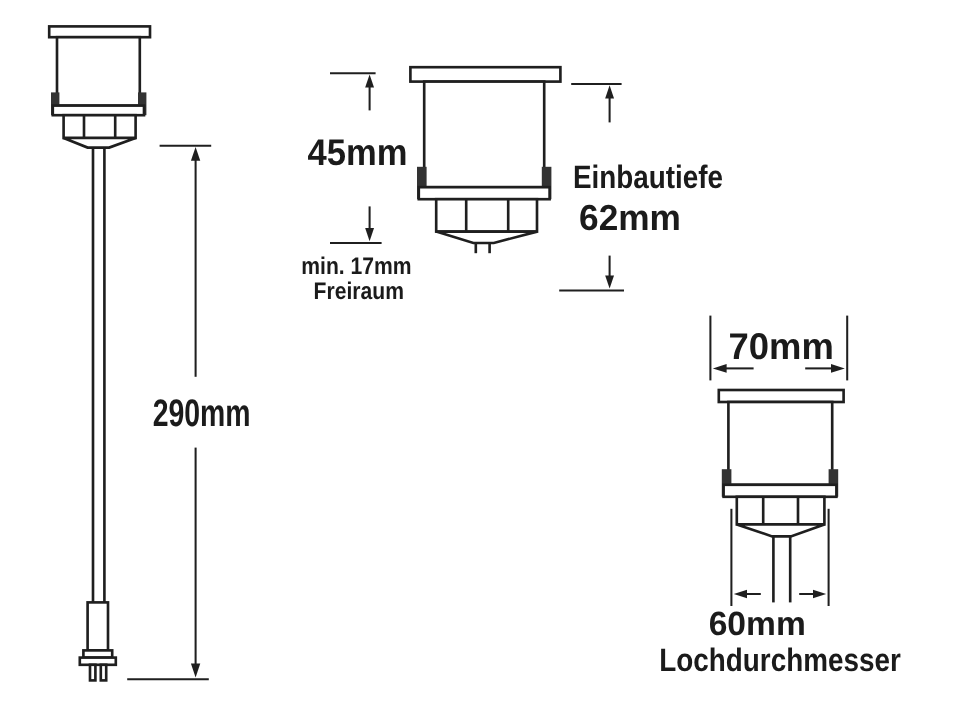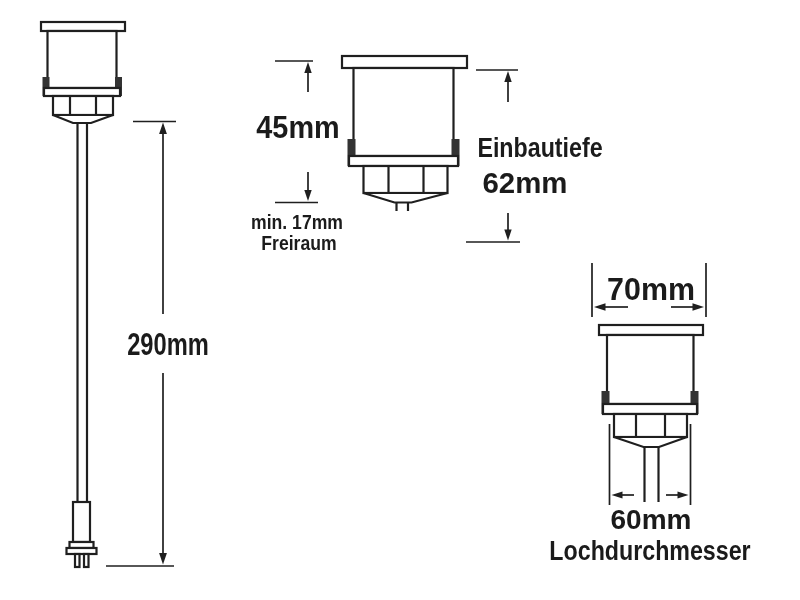--- a/index.html
+++ b/index.html
@@ -36,21 +36,21 @@
     line-height: 1;
     font-family: "Liberation Sans", sans-serif;
   }
   #lbl-290    { left: 168px; top: 344px; font-size: 32px; transform: translate(-50%,-50%) scaleX(0.74); }
   #lbl-45     { left: 298px; top: 127px; font-size: 31px; transform: translate(-50%,-50%) scaleX(0.93); }
   #lbl-min17  { left: 297px; top: 222px; font-size: 20px; transform: translate(-50%,-50%) scaleX(0.88); }
   #lbl-frei   { left: 299px; top: 243px; font-size: 20px; transform: translate(-50%,-50%) scaleX(0.88); }
   #lbl-einbau { left: 540px; top: 148px; font-size: 27px; transform: translate(-50%,-50%) scaleX(0.86); }
   #lbl-62     { left: 525px; top: 183px; font-size: 30px; transform: translate(-50%,-50%) scaleX(0.98); }
   #lbl-70     { left: 651px; top: 289px; font-size: 31px; transform: translate(-50%,-50%) scaleX(0.98); }
-  #lbl-60     { left: 651px; top: 520px; font-size: 28px; transform: translate(-50%,-50%); }
+  #lbl-60     { left: 631px; top: 520px; font-size: 28px; transform: translate(-50%,-50%); }
   #lbl-loch   { left: 650px; top: 551px; font-size: 27px; transform: translate(-50%,-50%) scaleX(0.86); }
 </style>
 </head>
 <body>
 
 <div id="canvas">
 
   <svg width="800" height="600" viewBox="0 0 800 600">
 
     <g>

